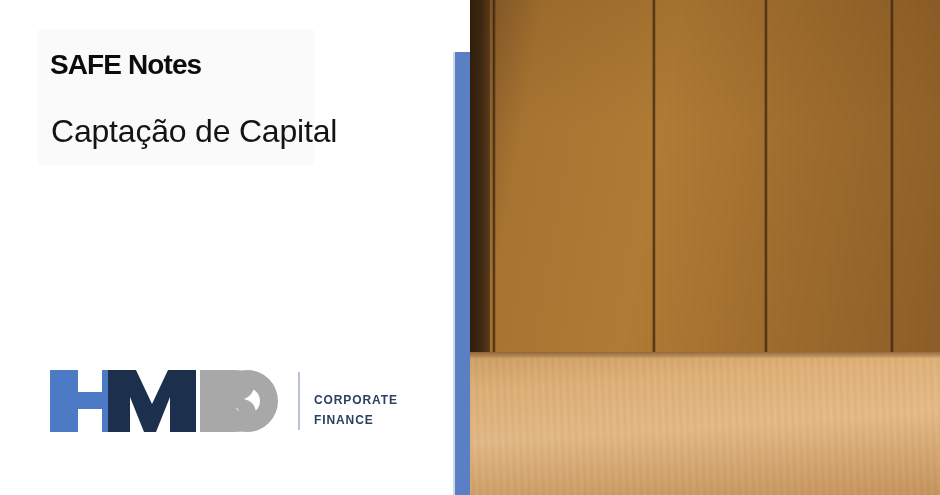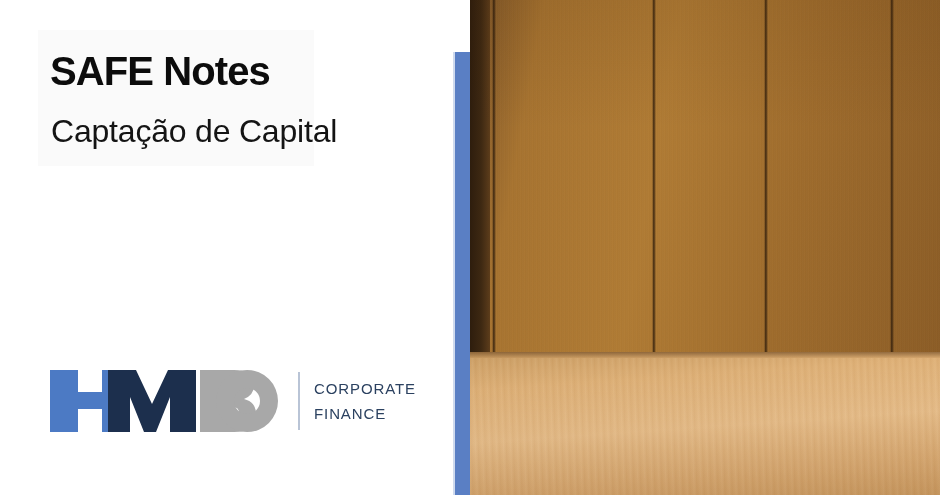--- a/index.html
+++ b/index.html
@@ -32,21 +32,21 @@
     position: absolute;
     left: 38px; top: 30px;
     width: 276px; height: 136px;
     background: #fafafa;
   }
 
   .slide-title {
     position: absolute;
     left: 50px; top: 50px;
     margin: 0;
-    font-size: 40px;
+    font-size: 28px;
     font-weight: 700;
     letter-spacing: -0.9px;
     color: #0c0c0c;
     line-height: 1.05;
     white-space: nowrap;
   }
 
   .slide-subtitle {
     position: absolute;
     left: 51px; top: 113px;
@@ -74,23 +74,23 @@
 
   .logo-divider {
     position: absolute;
     left: 250px; top: 4px;
     width: 2px; height: 58px;
     background: #b9c4d6;
   }
 
   .logo-words {
     position: absolute;
-    left: 266px; top: 9px;
-    font-size: 15px;
-    font-weight: 400;
+    left: 266px; top: 23px;
+    font-size: 12px;
+    font-weight: 700;
     letter-spacing: 0.9px;
     line-height: 1.65;
     color: #2b4160;
   }
   .logo-words span { display: block; }
 
   
   .accent-bar {
     position: absolute;
     left: 455px; top: 52px;

